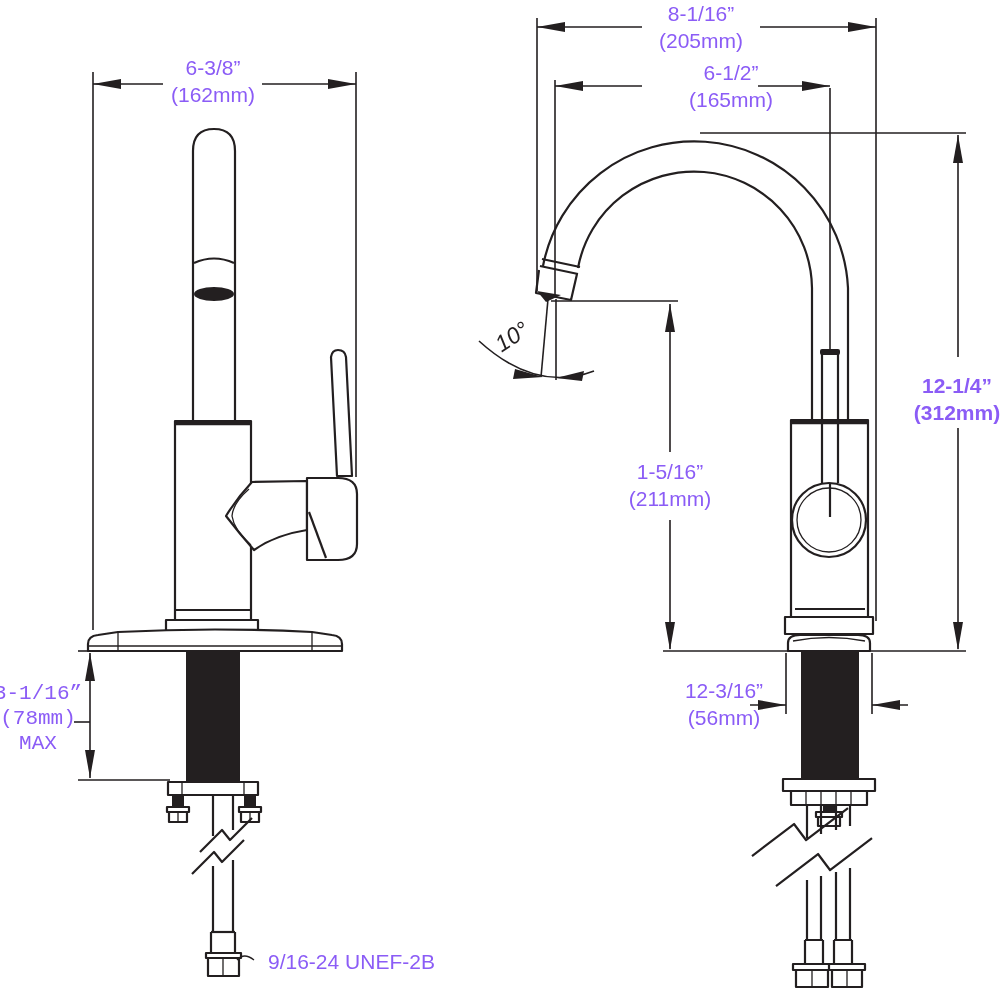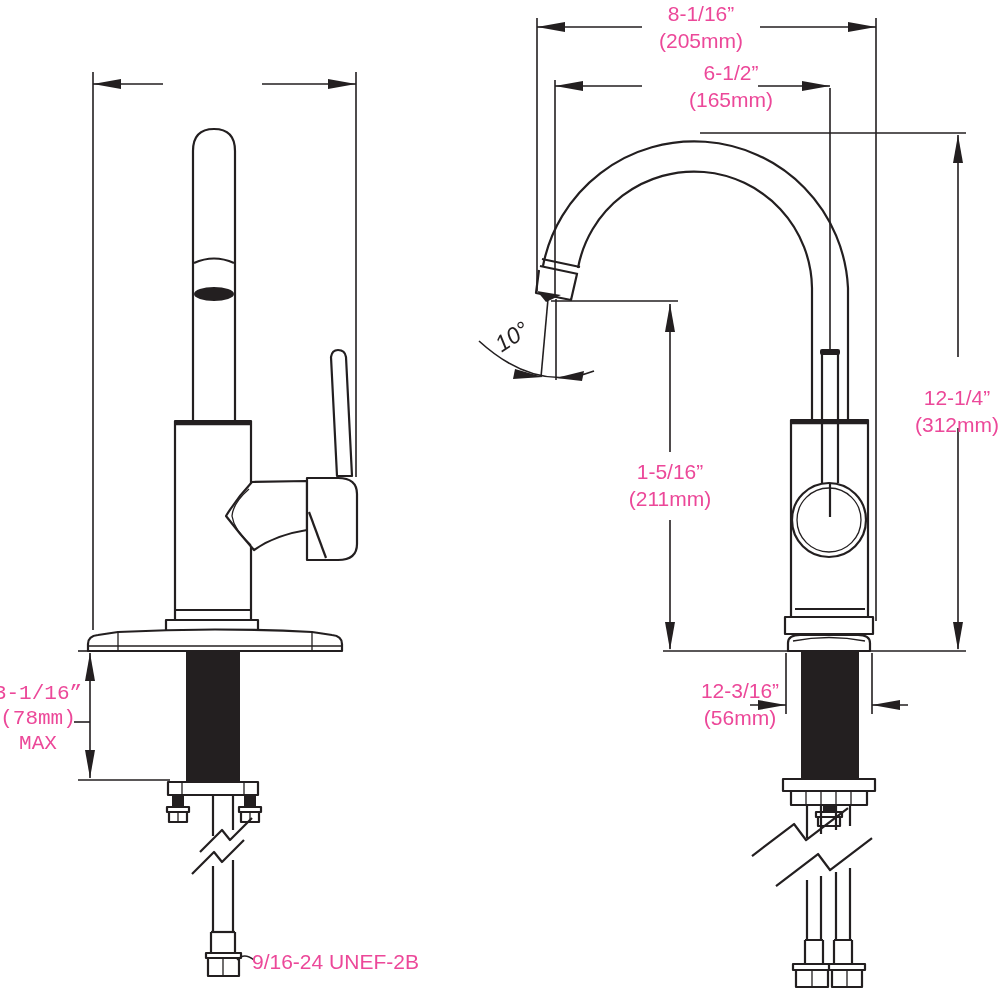--- a/index.html
+++ b/index.html
@@ -11,23 +11,23 @@
   
   .o{fill:none;stroke:#231f20;stroke-width:2.2;stroke-linejoin:round;}
   .of{fill:#ffffff;stroke:#231f20;stroke-width:2.2;stroke-linejoin:round;}
   .thick{fill:none;stroke:#231f20;stroke-width:4.5;}
   .d{fill:none;stroke:#231f20;stroke-width:1.6;}
   .t{fill:none;stroke:#231f20;stroke-width:1.3;}
   .f{fill:#231f20;stroke:none;}
   
   .dim-label{
     position:absolute;transform:translateX(-50%);text-align:center;
-    font-size:21px;line-height:27px;color:#ec4899;white-space:nowrap;
+    font-size:21px;line-height:27px;color:#8b5cf6;white-space:nowrap;
   }
-  .dim-label.left-align{transform:none;text-align:left;}
+  .dim-label.left-align{transform:none;text-align:left;margin-left:16px;}
   .dim-label.tight{line-height:25px;font-family:Liberation Mono, monospace;}
   .angle-label{
     position:absolute;transform:translate(-50%,-50%) rotate(-33deg);
     font-size:23px;font-style:italic;color:#231f20;white-space:nowrap;
   }
 </style>
 </head>
 <body>
 
 <div id="stage">
@@ -194,48 +194,52 @@
     <g>
       <line class="d" x1="556" y1="299" x2="556" y2="380"></line>
       <line class="d" x1="548" y1="299" x2="541" y2="377"></line>
       <path class="d" d="M479,341 Q536,393 594,371"></path>
       <polygon class="f" points="543,377 515,369 513,379"></polygon>
       <polygon class="f" points="556,378 584,371 582,381"></polygon>
     </g>
   </g>
 </svg>
 
+  <div class="dim-label" style="left:213px;top:54px;">
+    <div>6-3/8”</div>
+    <div>(162mm)</div>
+  </div>
 
   <div class="dim-label" style="left:701px;top:0px;">
     <div>8-1/16”</div>
     <div>(205mm)</div>
   </div>
 
   <div class="dim-label" style="left:699px;top:59px;margin-left:32px;">
     <div>6-1/2”</div>
     <div>(165mm)</div>
   </div>
 
-  <div class="dim-label" style="left:957px;top:384px;">
+  <div class="dim-label" style="left:957px;top:372px;font-weight:bold;">
     <div>12-1/4”</div>
     <div>(312mm)</div>
   </div>
 
   <div class="dim-label" style="left:670px;top:458px;">
     <div>1-5/16”</div>
     <div>(211mm)</div>
   </div>
 
   <div class="dim-label tight" style="left:38px;top:681px;">
     <div>3-1/16”</div>
     <div>(78mm)</div>
     <div>MAX</div>
   </div>
 
-  <div class="dim-label" style="left:724px;top:677px;margin-left:16px;">
+  <div class="dim-label" style="left:724px;top:677px;">
     <div>12-3/16”</div>
     <div>(56mm)</div>
   </div>
 
   <div class="angle-label" style="left:512px;top:337px;">10°</div>
 
   <div class="dim-label left-align" style="left:252px;top:948px;">9/16-24 UNEF-2B</div>
 
 </div>
 

